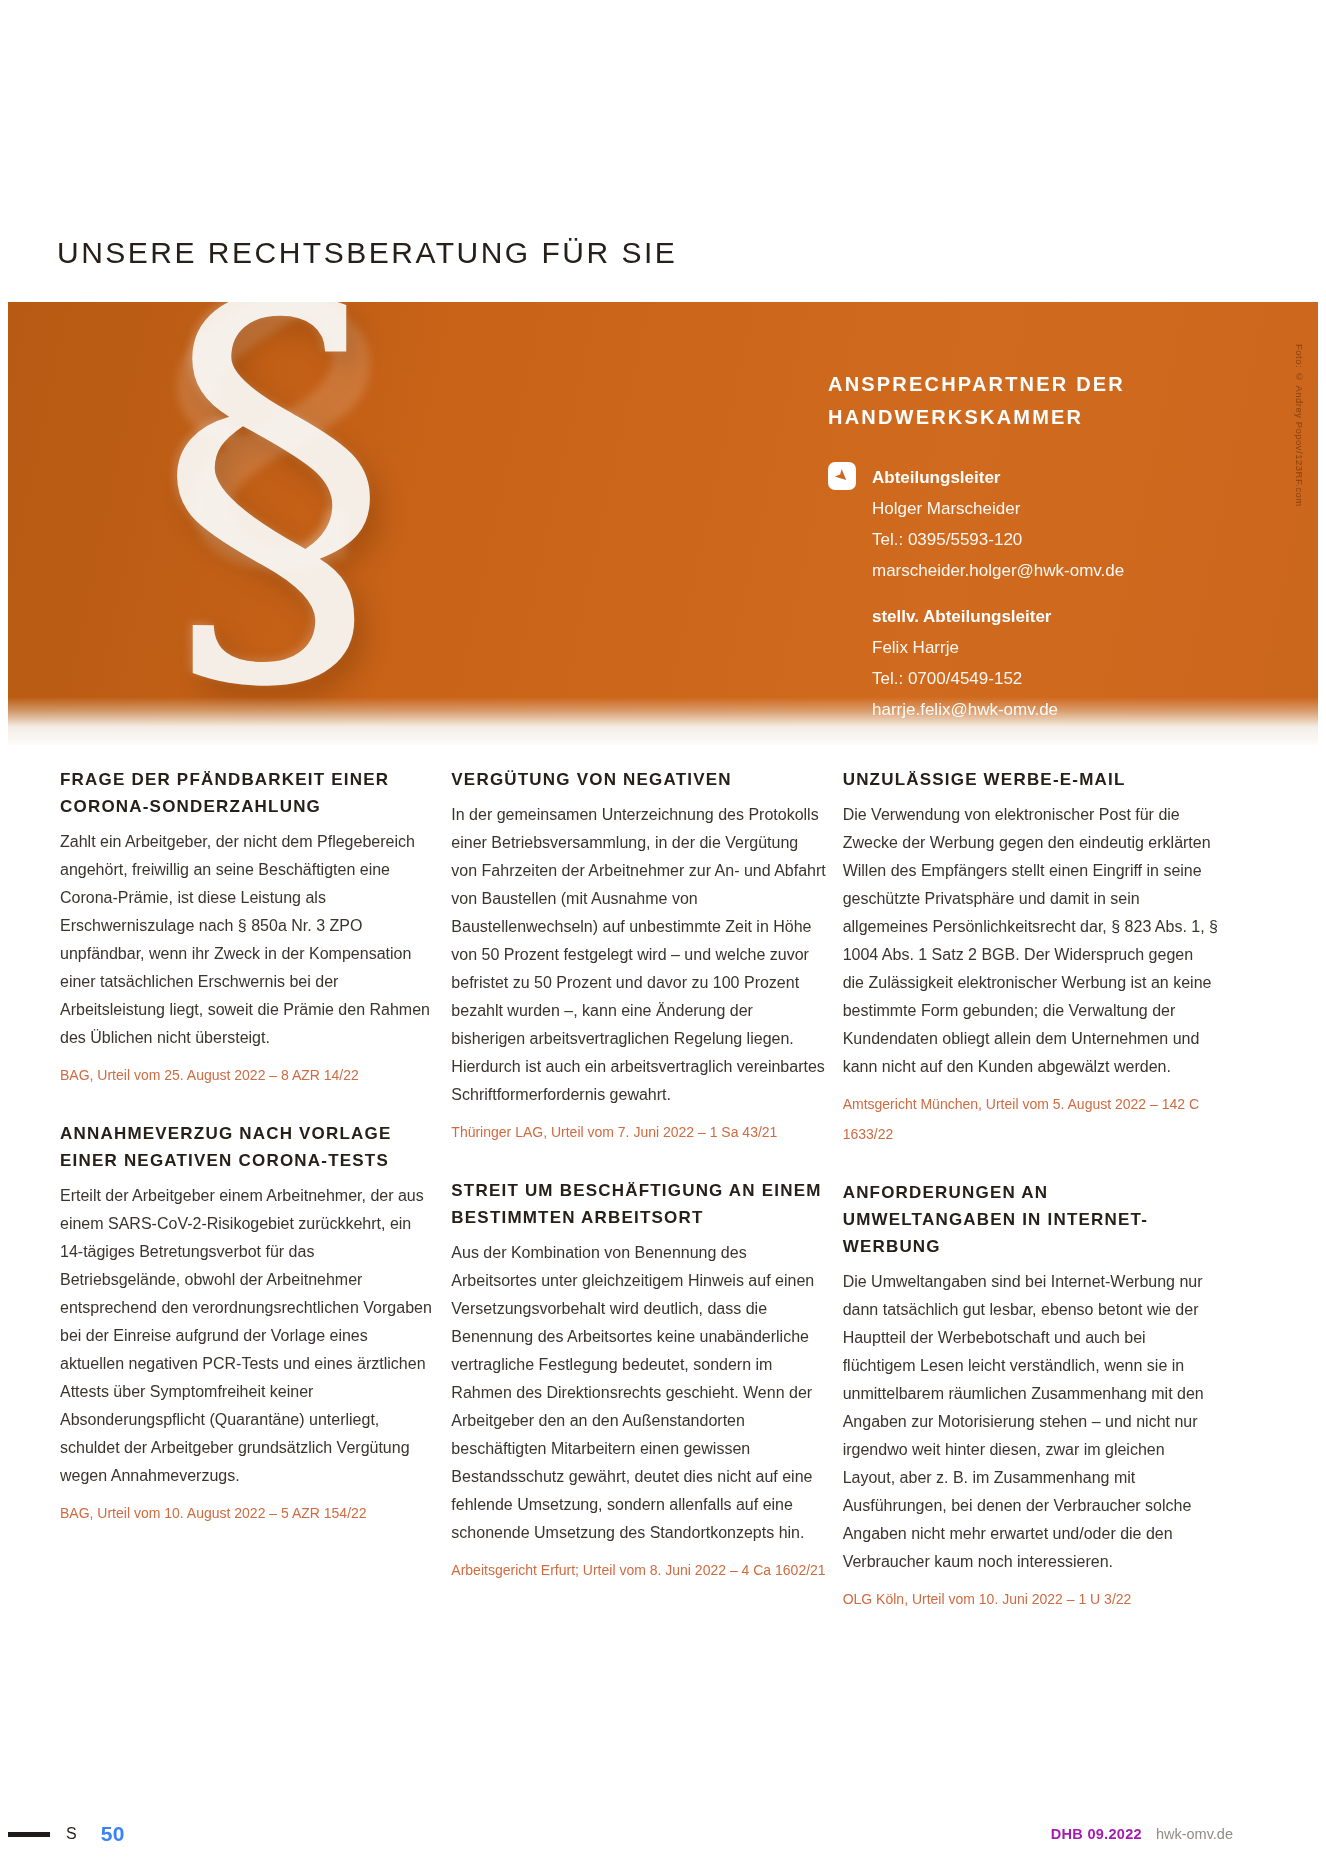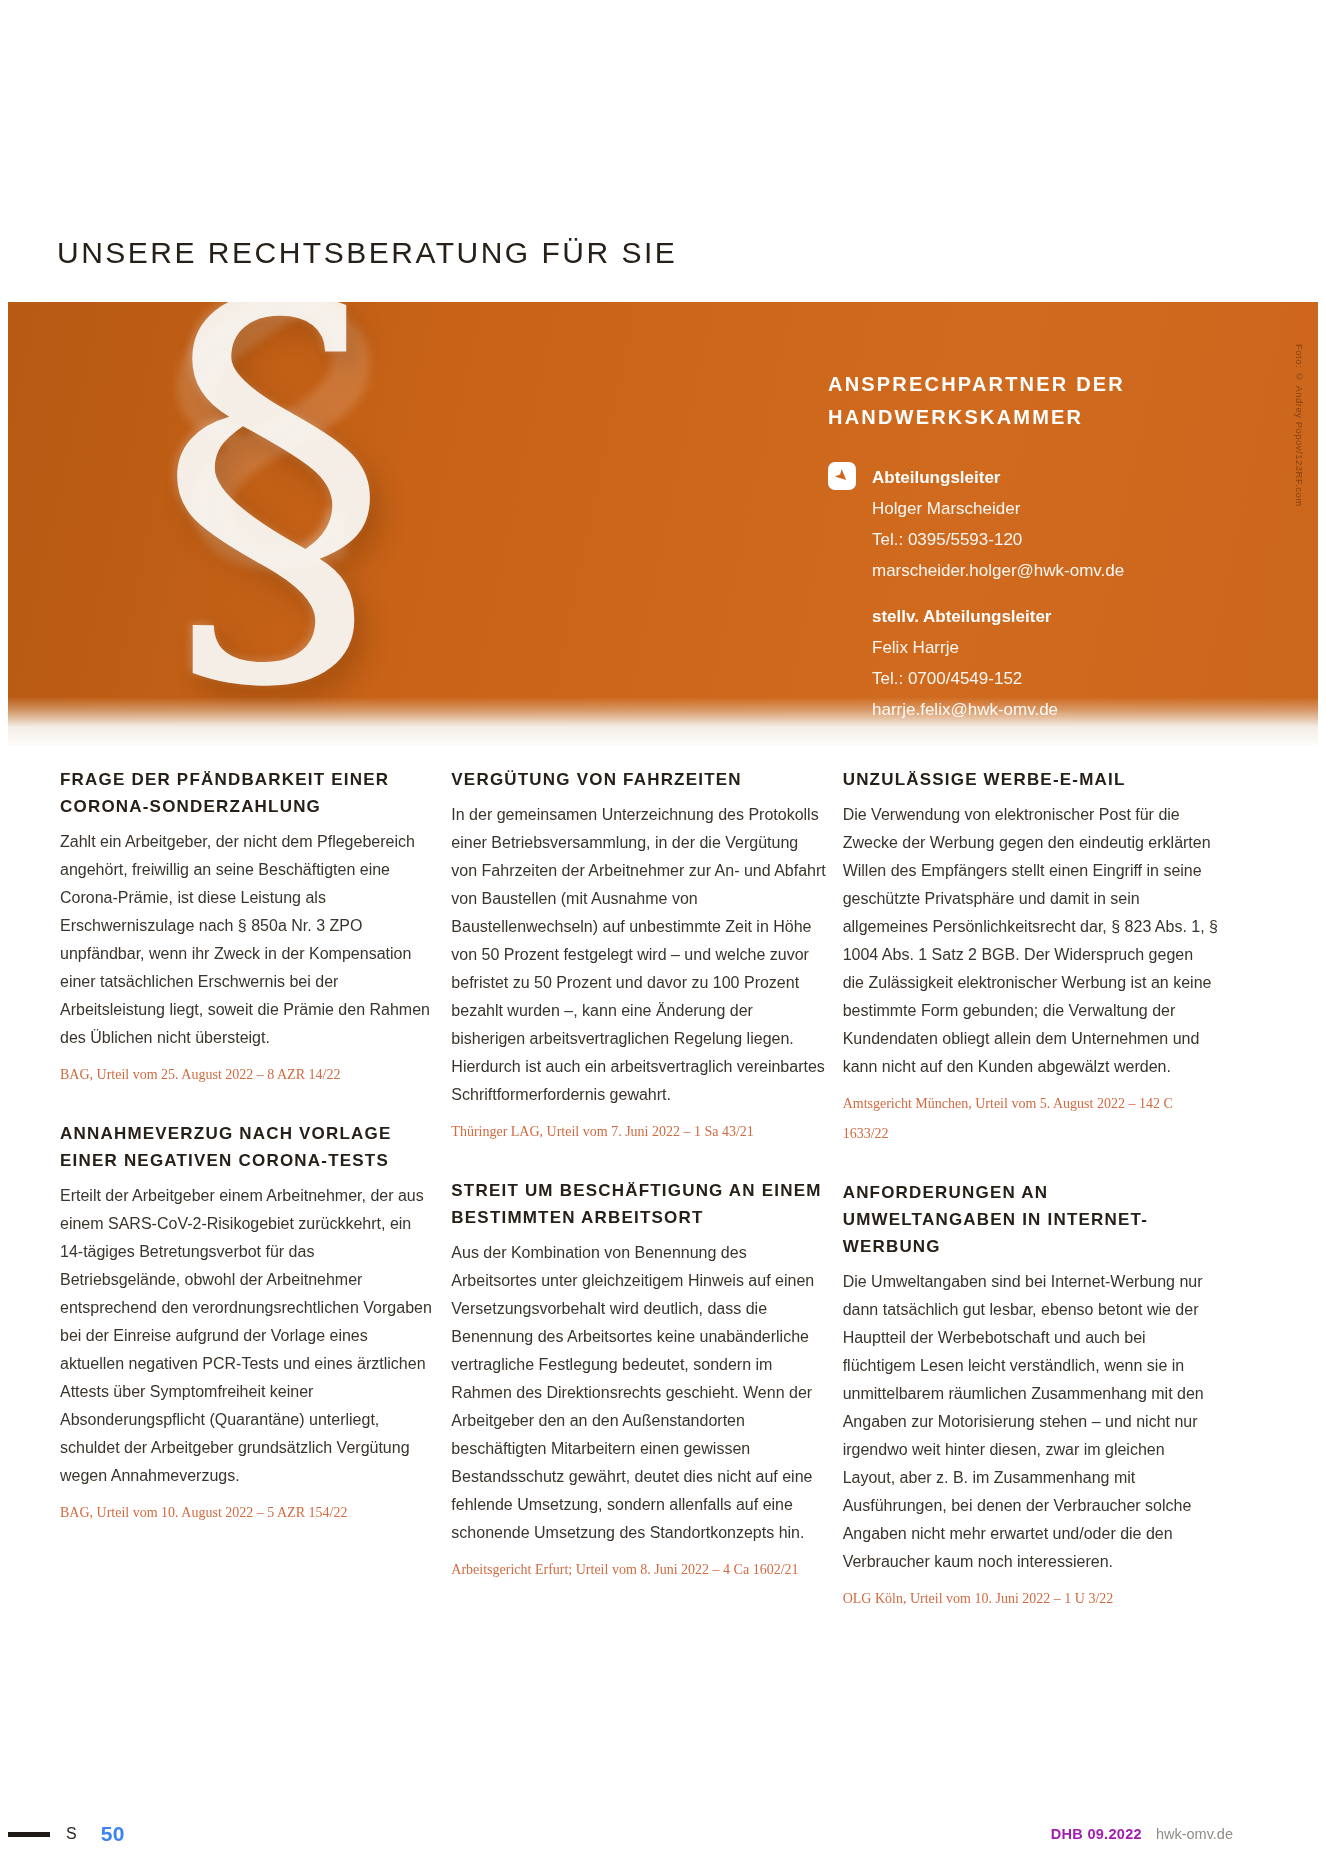--- a/index.html
+++ b/index.html
@@ -33,21 +33,21 @@
   .contact + .contact{margin-top:15px;}
   .photo-credit{position:absolute;top:42px;right:13px;writing-mode:vertical-rl;
         font-size:9.5px;letter-spacing:.5px;color:rgba(96,42,4,.62);}
 
   
   .articles{position:absolute;left:60px;top:766px;width:1158px;
         display:grid;grid-template-columns:repeat(3,1fr);column-gap:16px;}
   .article h2{margin:0 0 8px 0;font-size:17px;font-weight:700;letter-spacing:1.2px;
         line-height:27px;color:#272019;}
   .article .body{margin:0;font-size:16px;line-height:28px;color:#3b342d;}
-  .article .cite{margin:8px 0 0 0;font-family:Liberation Serif, serif;
+  .article .cite{margin:8px 0 0 0;font-family:Liberation Sans, sans-serif;
         font-size:14px;line-height:30px;color:#d06b41;}
   .article + .article{margin-top:30px;}
 
   
   .page-footer{position:absolute;left:8px;right:93px;top:1822px;display:flex;align-items:center;}
   .footer-rule{width:42px;height:5px;background:#1f1b16;margin-right:16px;}
   .page-label{font-size:16px;color:#2a241e;letter-spacing:1px;}
   .page-num{font-size:21px;font-weight:700;color:#3b82f6;margin-left:23px;letter-spacing:.5px;}
   .footer-right{margin-left:auto;display:flex;align-items:baseline;gap:14px;}
   .issue{font-size:14.5px;font-weight:700;color:#a21caf;letter-spacing:.3px;padding-left:19px;}
@@ -102,21 +102,21 @@
         <p class="cite">BAG, Urteil vom 25. August 2022 – 8 AZR 14/22</p>
       </article>
       <article class="article">
         <h2>ANNAHMEVERZUG NACH VORLAGE EINER NEGATIVEN CORONA-TESTS</h2>
         <p class="body">Erteilt der Arbeitgeber einem Arbeitnehmer, der aus einem SARS-CoV-2-Risikogebiet zurückkehrt, ein 14-tägiges Betretungsverbot für das Betriebsgelände, obwohl der Arbeitnehmer entsprechend den verordnungsrechtlichen Vorgaben bei der Einreise aufgrund der Vorlage eines aktuellen negativen PCR-Tests und eines ärztlichen Attests über Symptomfreiheit keiner Absonderungspflicht (Quarantäne) unterliegt, schuldet der Arbeitgeber grundsätzlich Vergütung wegen Annahmeverzugs.</p>
         <p class="cite">BAG, Urteil vom 10. August 2022 – 5 AZR 154/22</p>
       </article>
     </div>
     <div class="col">
       <article class="article">
-        <h2>VERGÜTUNG VON FAHRZEITEN</h2>
+        <h2>VERGÜTUNG VON NEGATIVEN</h2>
         <p class="body">In der gemeinsamen Unterzeichnung des Protokolls einer Betriebsversammlung, in der die Vergütung von Fahrzeiten der Arbeitnehmer zur An- und Abfahrt von Baustellen (mit Ausnahme von Baustellenwechseln) auf unbestimmte Zeit in Höhe von 50 Prozent festgelegt wird – und welche zuvor befristet zu 50 Prozent und davor zu 100 Prozent bezahlt wurden –, kann eine Änderung der bisherigen arbeitsvertraglichen Regelung liegen. Hierdurch ist auch ein arbeitsvertraglich vereinbartes Schriftformerfordernis gewahrt.</p>
         <p class="cite">Thüringer LAG, Urteil vom 7. Juni 2022 – 1 Sa 43/21</p>
       </article>
       <article class="article">
         <h2>STREIT UM BESCHÄFTIGUNG AN EINEM BESTIMMTEN ARBEITSORT</h2>
         <p class="body">Aus der Kombination von Benennung des Arbeitsortes unter gleichzeitigem Hinweis auf einen Versetzungsvorbehalt wird deutlich, dass die Benennung des Arbeitsortes keine unabänderliche vertragliche Festlegung bedeutet, sondern im Rahmen des Direktionsrechts geschieht. Wenn der Arbeitgeber den an den Außenstandorten beschäftigten Mitarbeitern einen gewissen Bestandsschutz gewährt, deutet dies nicht auf eine fehlende Umsetzung, sondern allenfalls auf eine schonende Umsetzung des Standortkonzepts hin.</p>
         <p class="cite">Arbeitsgericht Erfurt; Urteil vom 8. Juni 2022 – 4 Ca 1602/21</p>
       </article>
     </div>
     <div class="col">

